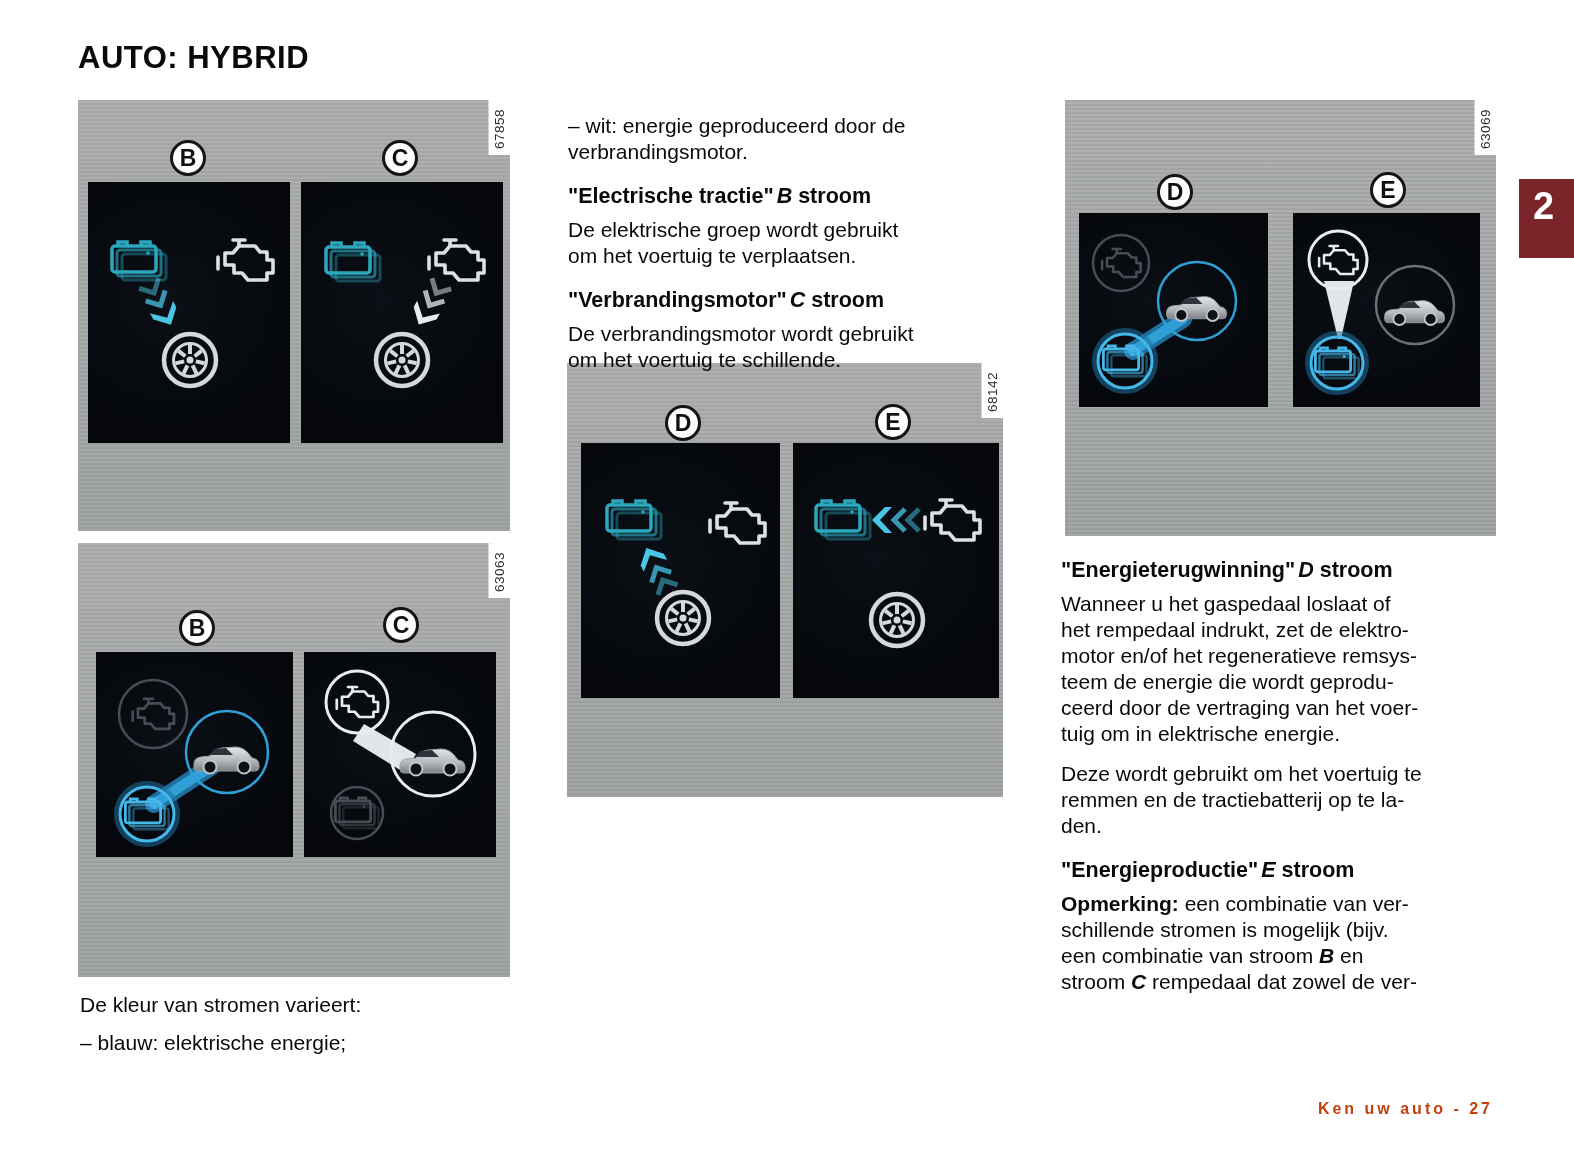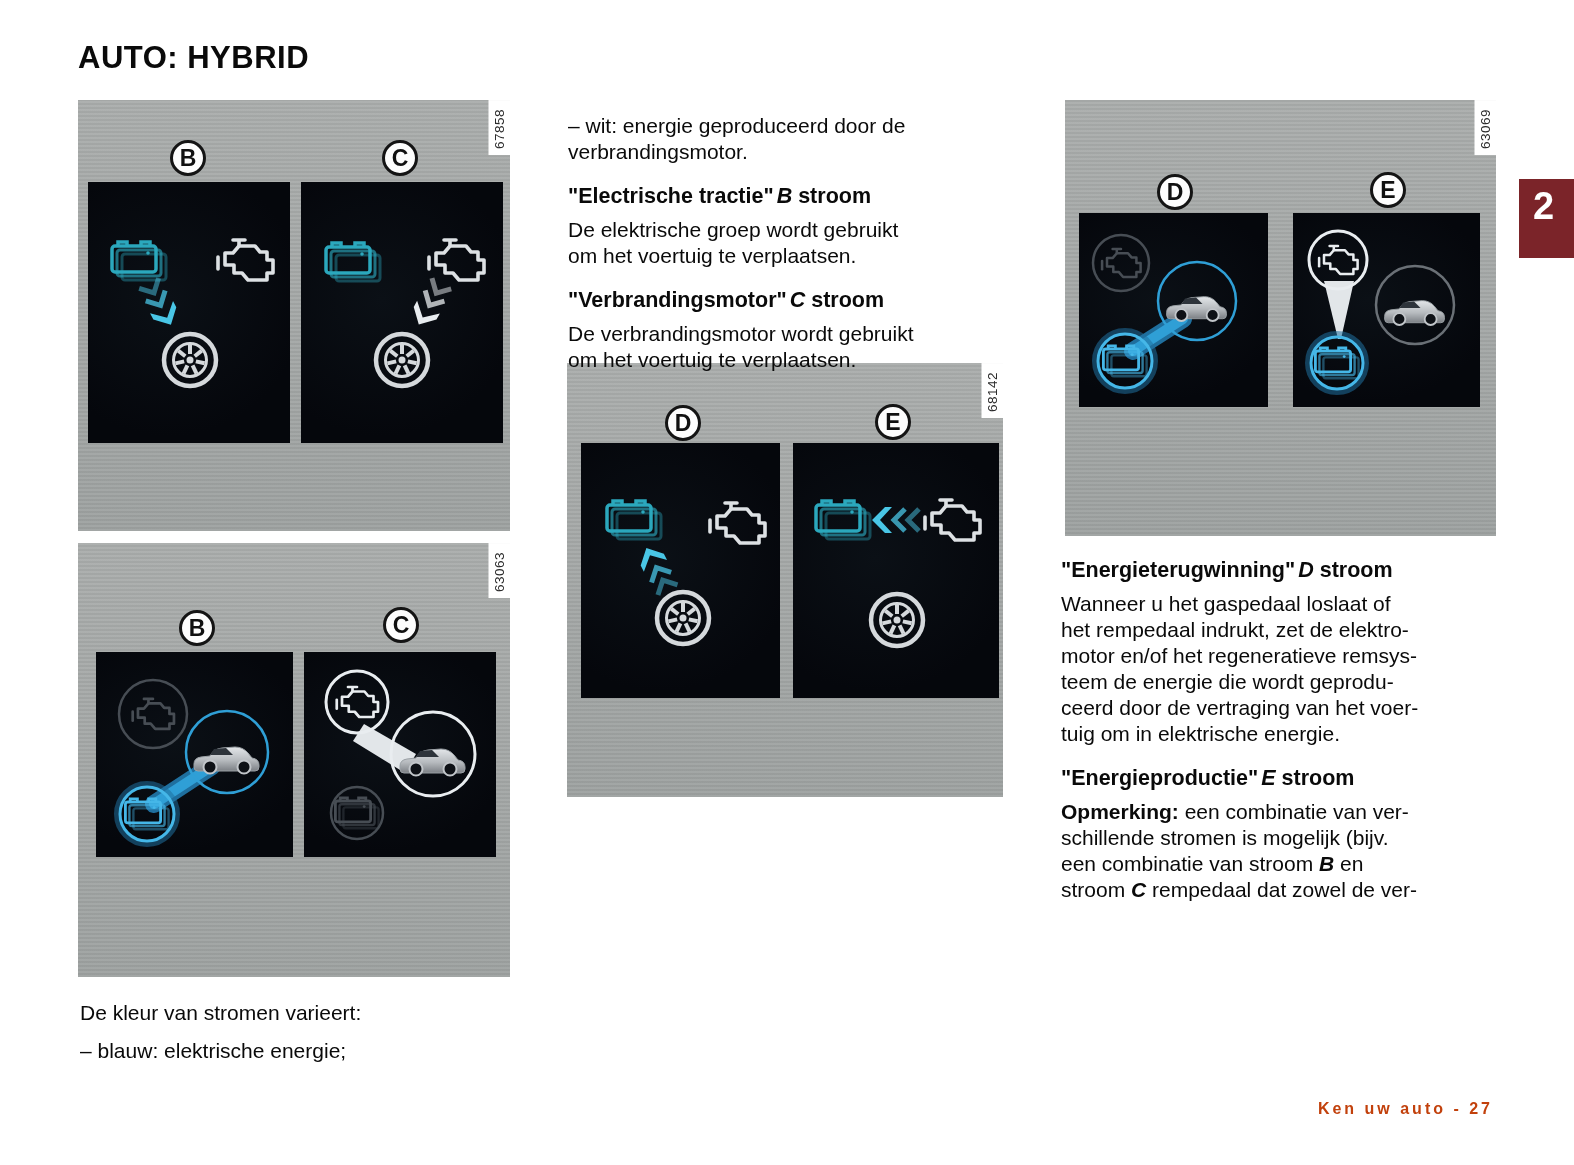--- a/index.html
+++ b/index.html
@@ -19,21 +19,21 @@
      transform:rotate(180deg);letter-spacing:0.5px;}
   .col{position:absolute;}
   .col p{font-size:21px;line-height:26px;margin:0 0 14px;}
   .pre{white-space:pre-line;}
   .col h2{font-size:21.5px;line-height:26px;font-weight:bold;margin:18px 0 8px;}
   .col h2:first-child, .col p:first-child{margin-top:12px;}
   .hletter{font-style:italic;font-weight:bold;margin-left:3px;}
   .bi{font-weight:bold;font-style:italic;}
   .b{font-weight:bold;}
   .caption{position:absolute;left:80px;top:988px;width:430px;}
-  .caption p{font-size:21px;line-height:26px;margin:12px 0 12px;}
+  .caption p{font-size:21px;line-height:26px;margin:4px 0 12px;}
   .section-tab{position:absolute;left:1519px;top:179px;width:55px;height:79px;background:#7b2429;
      color:#ffffff;font-size:38px;font-weight:bold;padding:6px 0 0 14px;box-sizing:border-box;}
   .footer{position:absolute;right:81px;top:1100px;font-size:16px;font-weight:bold;letter-spacing:3px;color:#c2410c;}
   .ring-dim{fill:none;stroke:#474d54;stroke-width:2.5px;}
   .ring-blue{fill:none;stroke:#2f9fd6;stroke-width:2.5px;}
   .ring-white{fill:none;stroke:#e9edf0;stroke-width:3px;}
   .ring-glow{fill:none;stroke:#1f6f9e;stroke-width:6px;opacity:0.55;}
   .ring-batt{fill:none;stroke:#45b7e8;stroke-width:3px;}
 </style>
 </head>
@@ -182,31 +182,34 @@
   </section>
 
   <div class="col" style="left:568px;top:101px;width:436px">
     <p class="pre">– wit: energie geproduceerd door de
 verbrandingsmotor.</p>
     <h2><span>"Electrische tractie"</span><span class="hletter">B</span><span> stroom</span></h2>
     <p class="pre">De elektrische groep wordt gebruikt
 om het voertuig te verplaatsen.</p>
     <h2><span>"Verbrandingsmotor"</span><span class="hletter">C</span><span> stroom</span></h2>
     <p class="pre">De verbrandingsmotor wordt gebruikt
-om het voertuig te verplaatsen.</p>
+om het voertuig te schillende.</p>
   </div>
 
   <div class="col" style="left:1061px;top:545px;width:437px">
     <h2><span>"Energieterugwinning"</span><span class="hletter">D</span><span> stroom</span></h2>
     <p class="pre">Wanneer u het gaspedaal loslaat of
 het rempedaal indrukt, zet de elektro-
 motor en/of het regeneratieve remsys-
 teem de energie die wordt geprodu-
 ceerd door de vertraging van het voer-
 tuig om in elektrische energie.</p>
+    <p class="pre">Deze wordt gebruikt om het voertuig te
+remmen en de tractiebatterij op te la-
+den.</p>
     <h2><span>"Energieproductie"</span><span class="hletter">E</span><span> stroom</span></h2>
     <p class="pre"><span class="b">Opmerking:</span><span> een combinatie van ver-
 schillende stromen is mogelijk (bijv.
 een combinatie van stroom </span><span class="bi">B</span><span> en
 stroom </span><span class="bi">C</span><span> rempedaal dat zowel de ver-</span></p>
   </div>
 
   <div class="caption">
     <p>De kleur van stromen varieert:</p>
     <p>– blauw: elektrische energie;</p>

